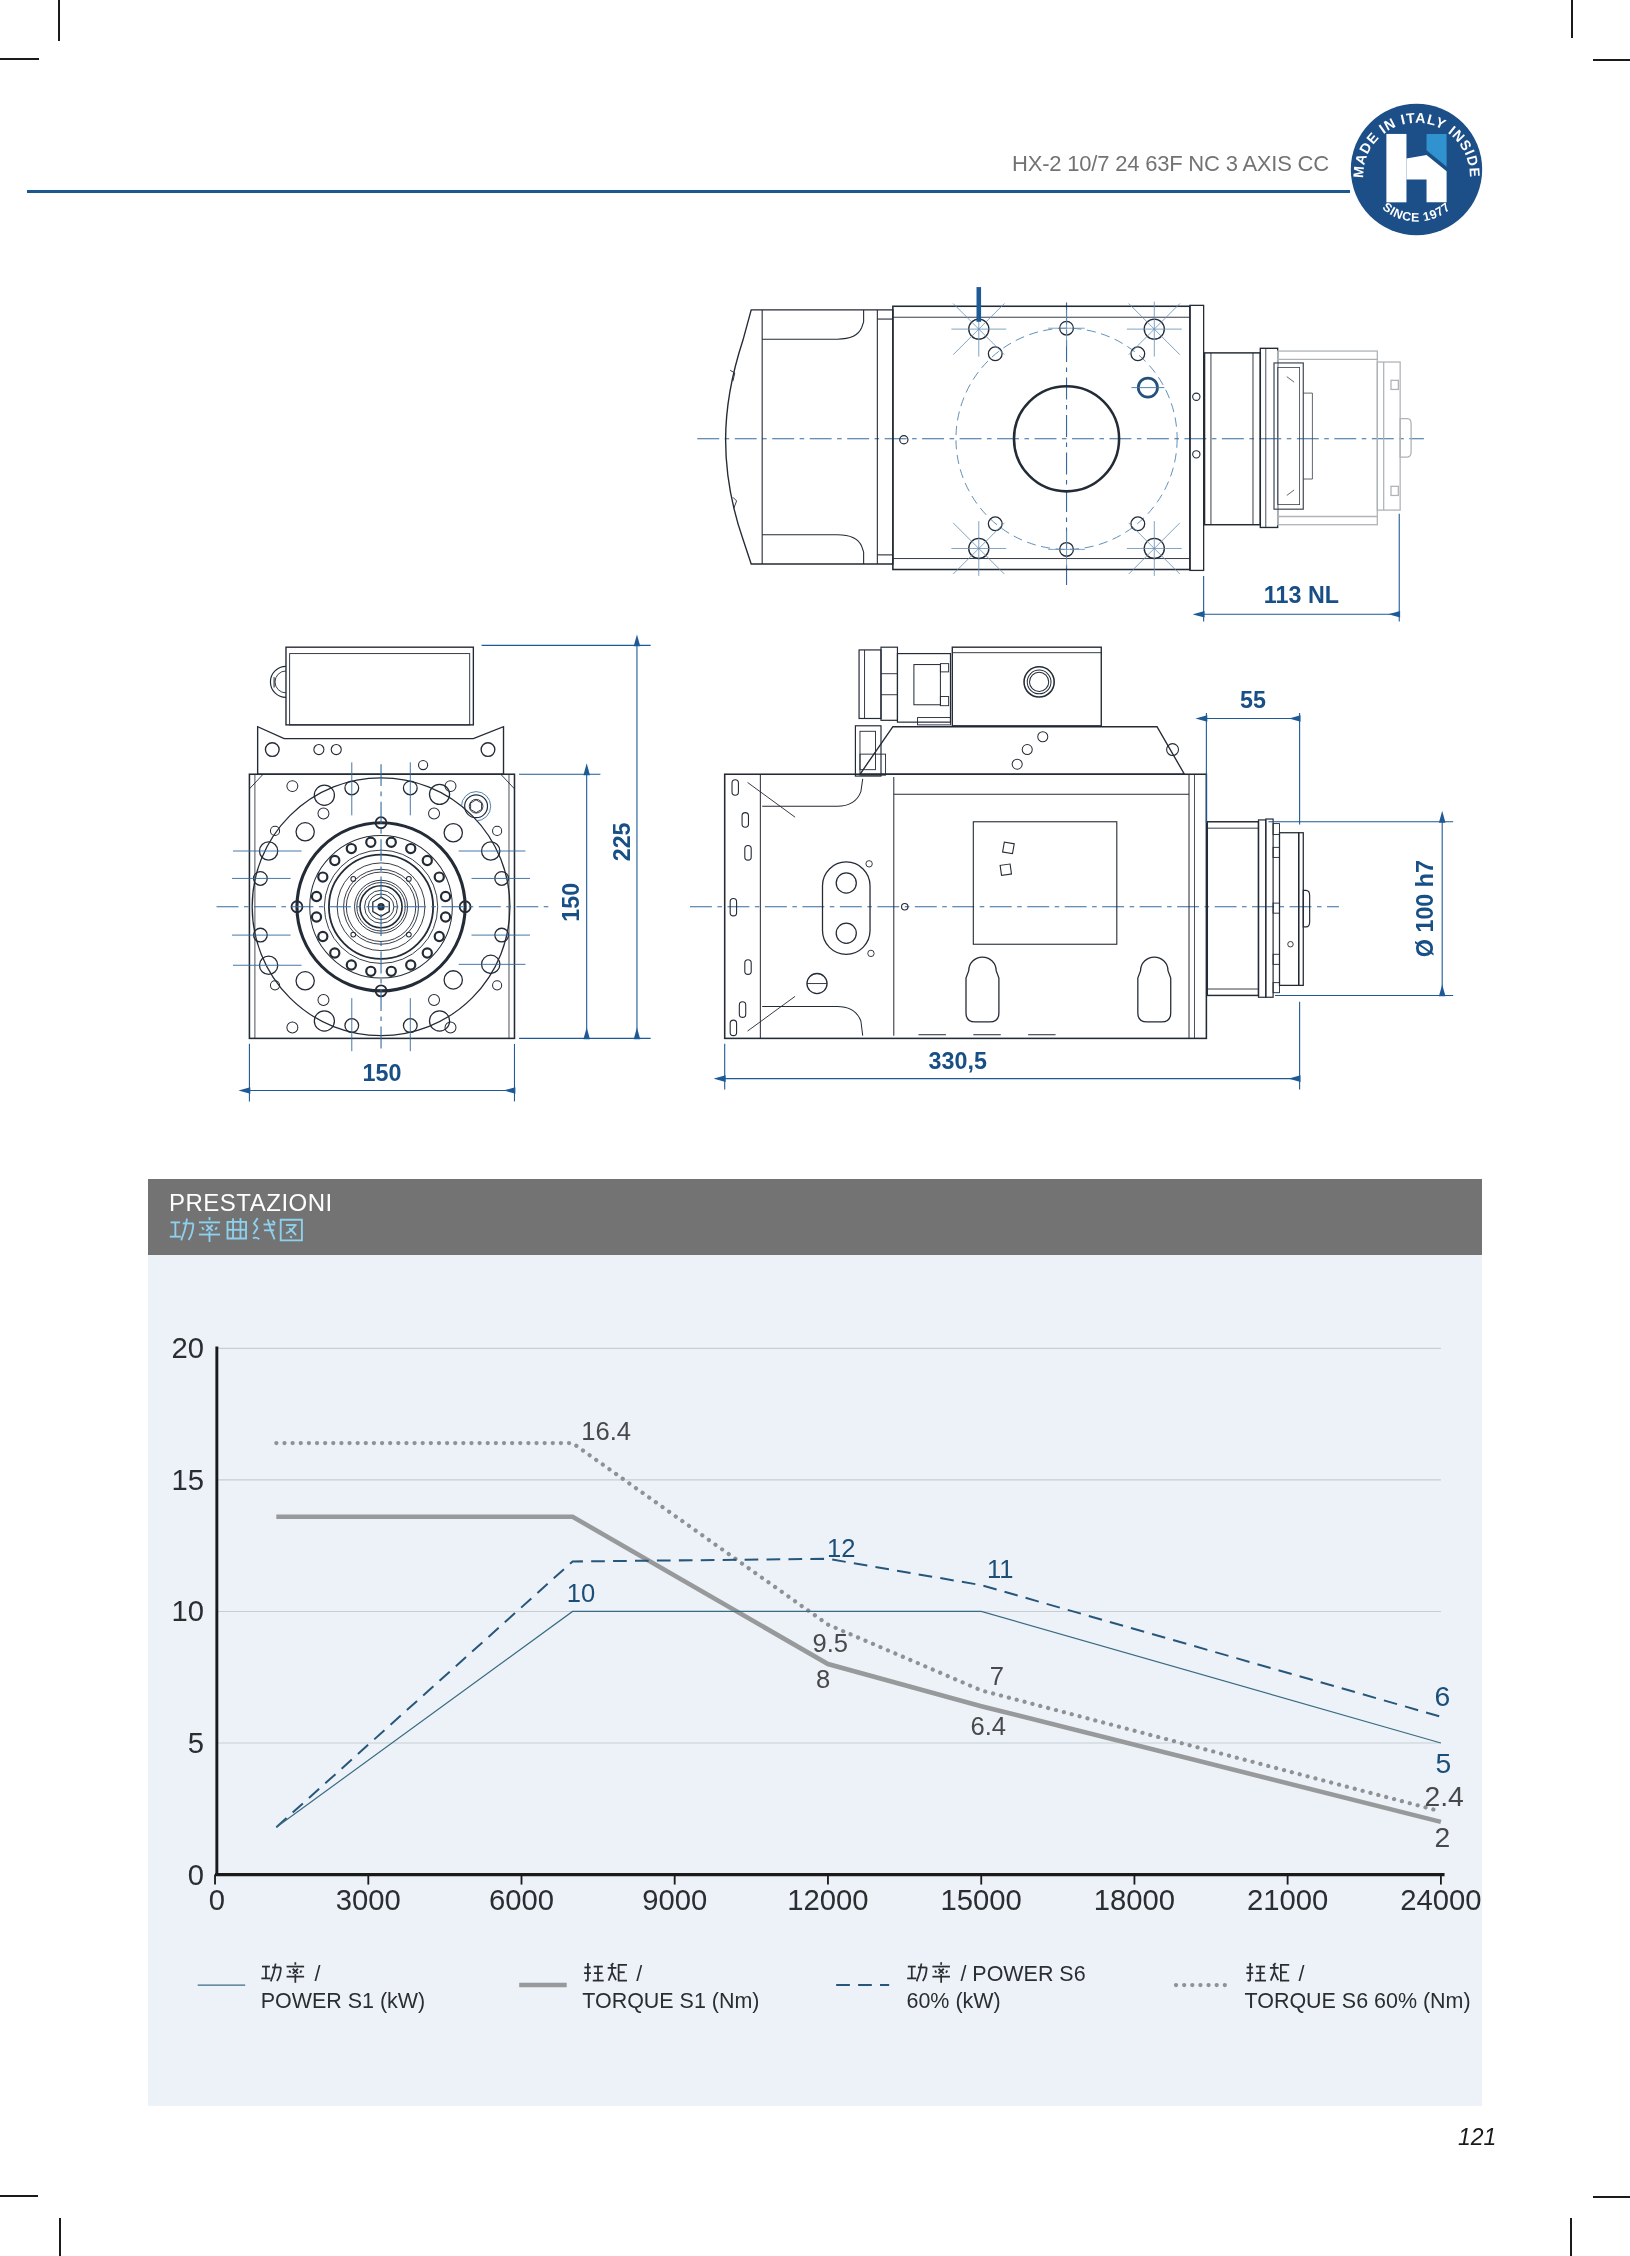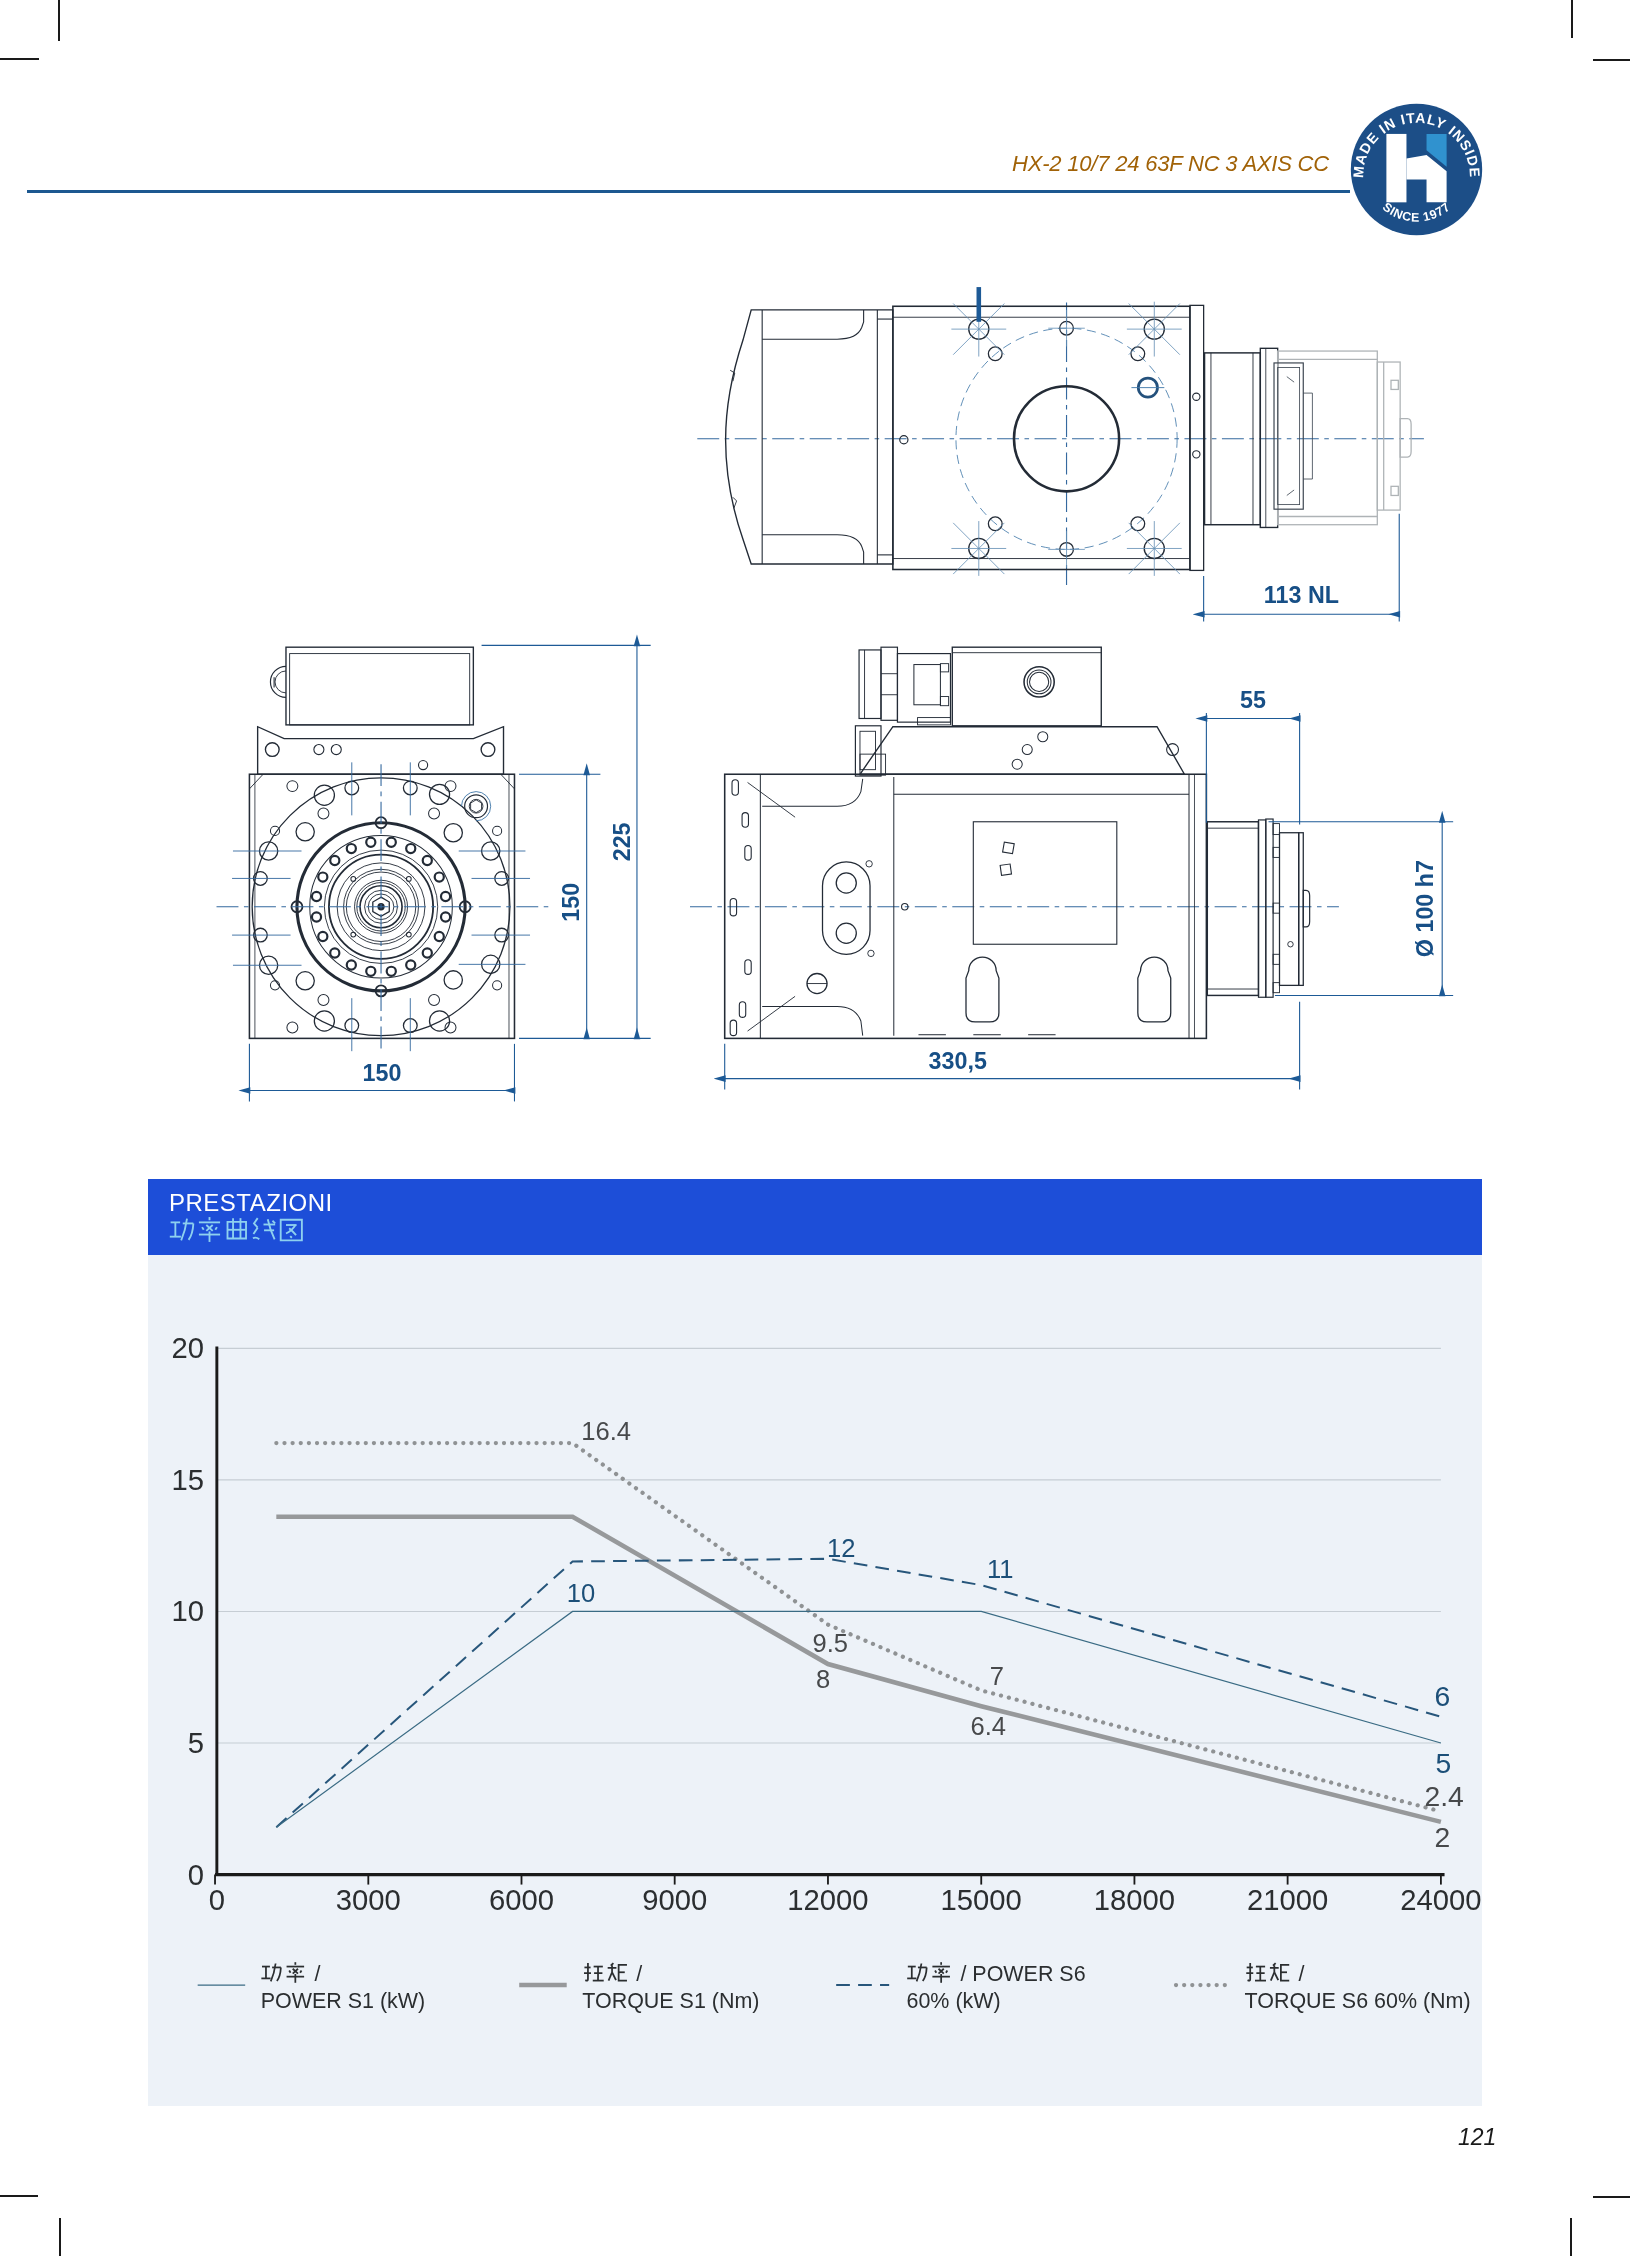--- a/index.html
+++ b/index.html
@@ -81,21 +81,21 @@
 <div class="abs" style="left:1593px;top:59px;width:38px;height:1.8px;background:#1a1a1a;"></div>
 
 <div class="abs" style="left:0;top:2195px;width:38px;height:1.8px;background:#1a1a1a;"></div>
 
 <div class="abs" style="left:59px;top:2218px;width:1.8px;height:39px;background:#1a1a1a;"></div>
 
 <div class="abs" style="left:1593px;top:2196px;width:38px;height:1.8px;background:#1a1a1a;"></div>
 
 <div class="abs" style="left:1570px;top:2218px;width:1.8px;height:39px;background:#1a1a1a;"></div>
 
-<div class="abs" style="right:302px;top:151px;font-size:22px;letter-spacing:-0.2px;color:#a16207;white-space:nowrap;font-style:italic;">HX-2 10/7 24 63F NC 3 AXIS CC</div>
+<div class="abs" style="right:302px;top:151px;font-size:22px;letter-spacing:-0.2px;color:#737373;white-space:nowrap;">HX-2 10/7 24 63F NC 3 AXIS CC</div>
 
 <div class="abs" style="left:27.4px;top:190px;width:1323px;height:2.7px;background:#1c5890;"></div>
 
 <svg class="abs" style="left:1349px;top:102px;" width="135" height="135" viewBox="0 0 148 148">
 
   <circle cx="74" cy="74" r="72" fill="#1c4e87"></circle>
   <defs>
     <path id="arcTop" d="M 15.6,81.2 A 58.4,58.4 0 1 1 132.4,81.2"></path>
     <path id="arcBot" d="M 24.6,102.5 A 57,57 0 0 0 123.4,102.5"></path>
   </defs>
@@ -525,21 +525,21 @@
 
   <g stroke="#1d5a96" stroke-width="1.2" fill="none">
     <line x1="793" y1="1142" x2="793" y2="1192"></line>
     <line x1="1422" y1="1096" x2="1422" y2="1192"></line>
     <line x1="793" y1="1180" x2="1422" y2="1180" marker-start="url(#ar)" marker-end="url(#ar)"></line>
   </g>
   <text x="1048" y="1170" font-size="25.5" font-weight="bold" fill="#174f86" text-anchor="middle">330,5</text>
 </g>
 </svg>
 
-<div class="abs" style="left:148px;top:1179px;width:1334px;height:76px;background:#1d4ed8;">
+<div class="abs" style="left:148px;top:1179px;width:1334px;height:76px;background:#737373;">
 
   <div style="position:absolute;left:21px;top:10px;font-size:24px;color:#ffffff;letter-spacing:0.5px;">PRESTAZIONI</div>
 
   <svg style="position:absolute;left:21px;top:37px;" width="135" height="26.5" viewBox="0 0 510 100" stroke="#8ed1ef" stroke-width="7">
       <use href="#hzgong"></use>
       <use href="#hzlv" x="103"></use>
       <use href="#hzqu" x="206"></use>
       <use href="#hzxian" x="309"></use>
       <use href="#hztu" x="412"></use>
     </svg>

